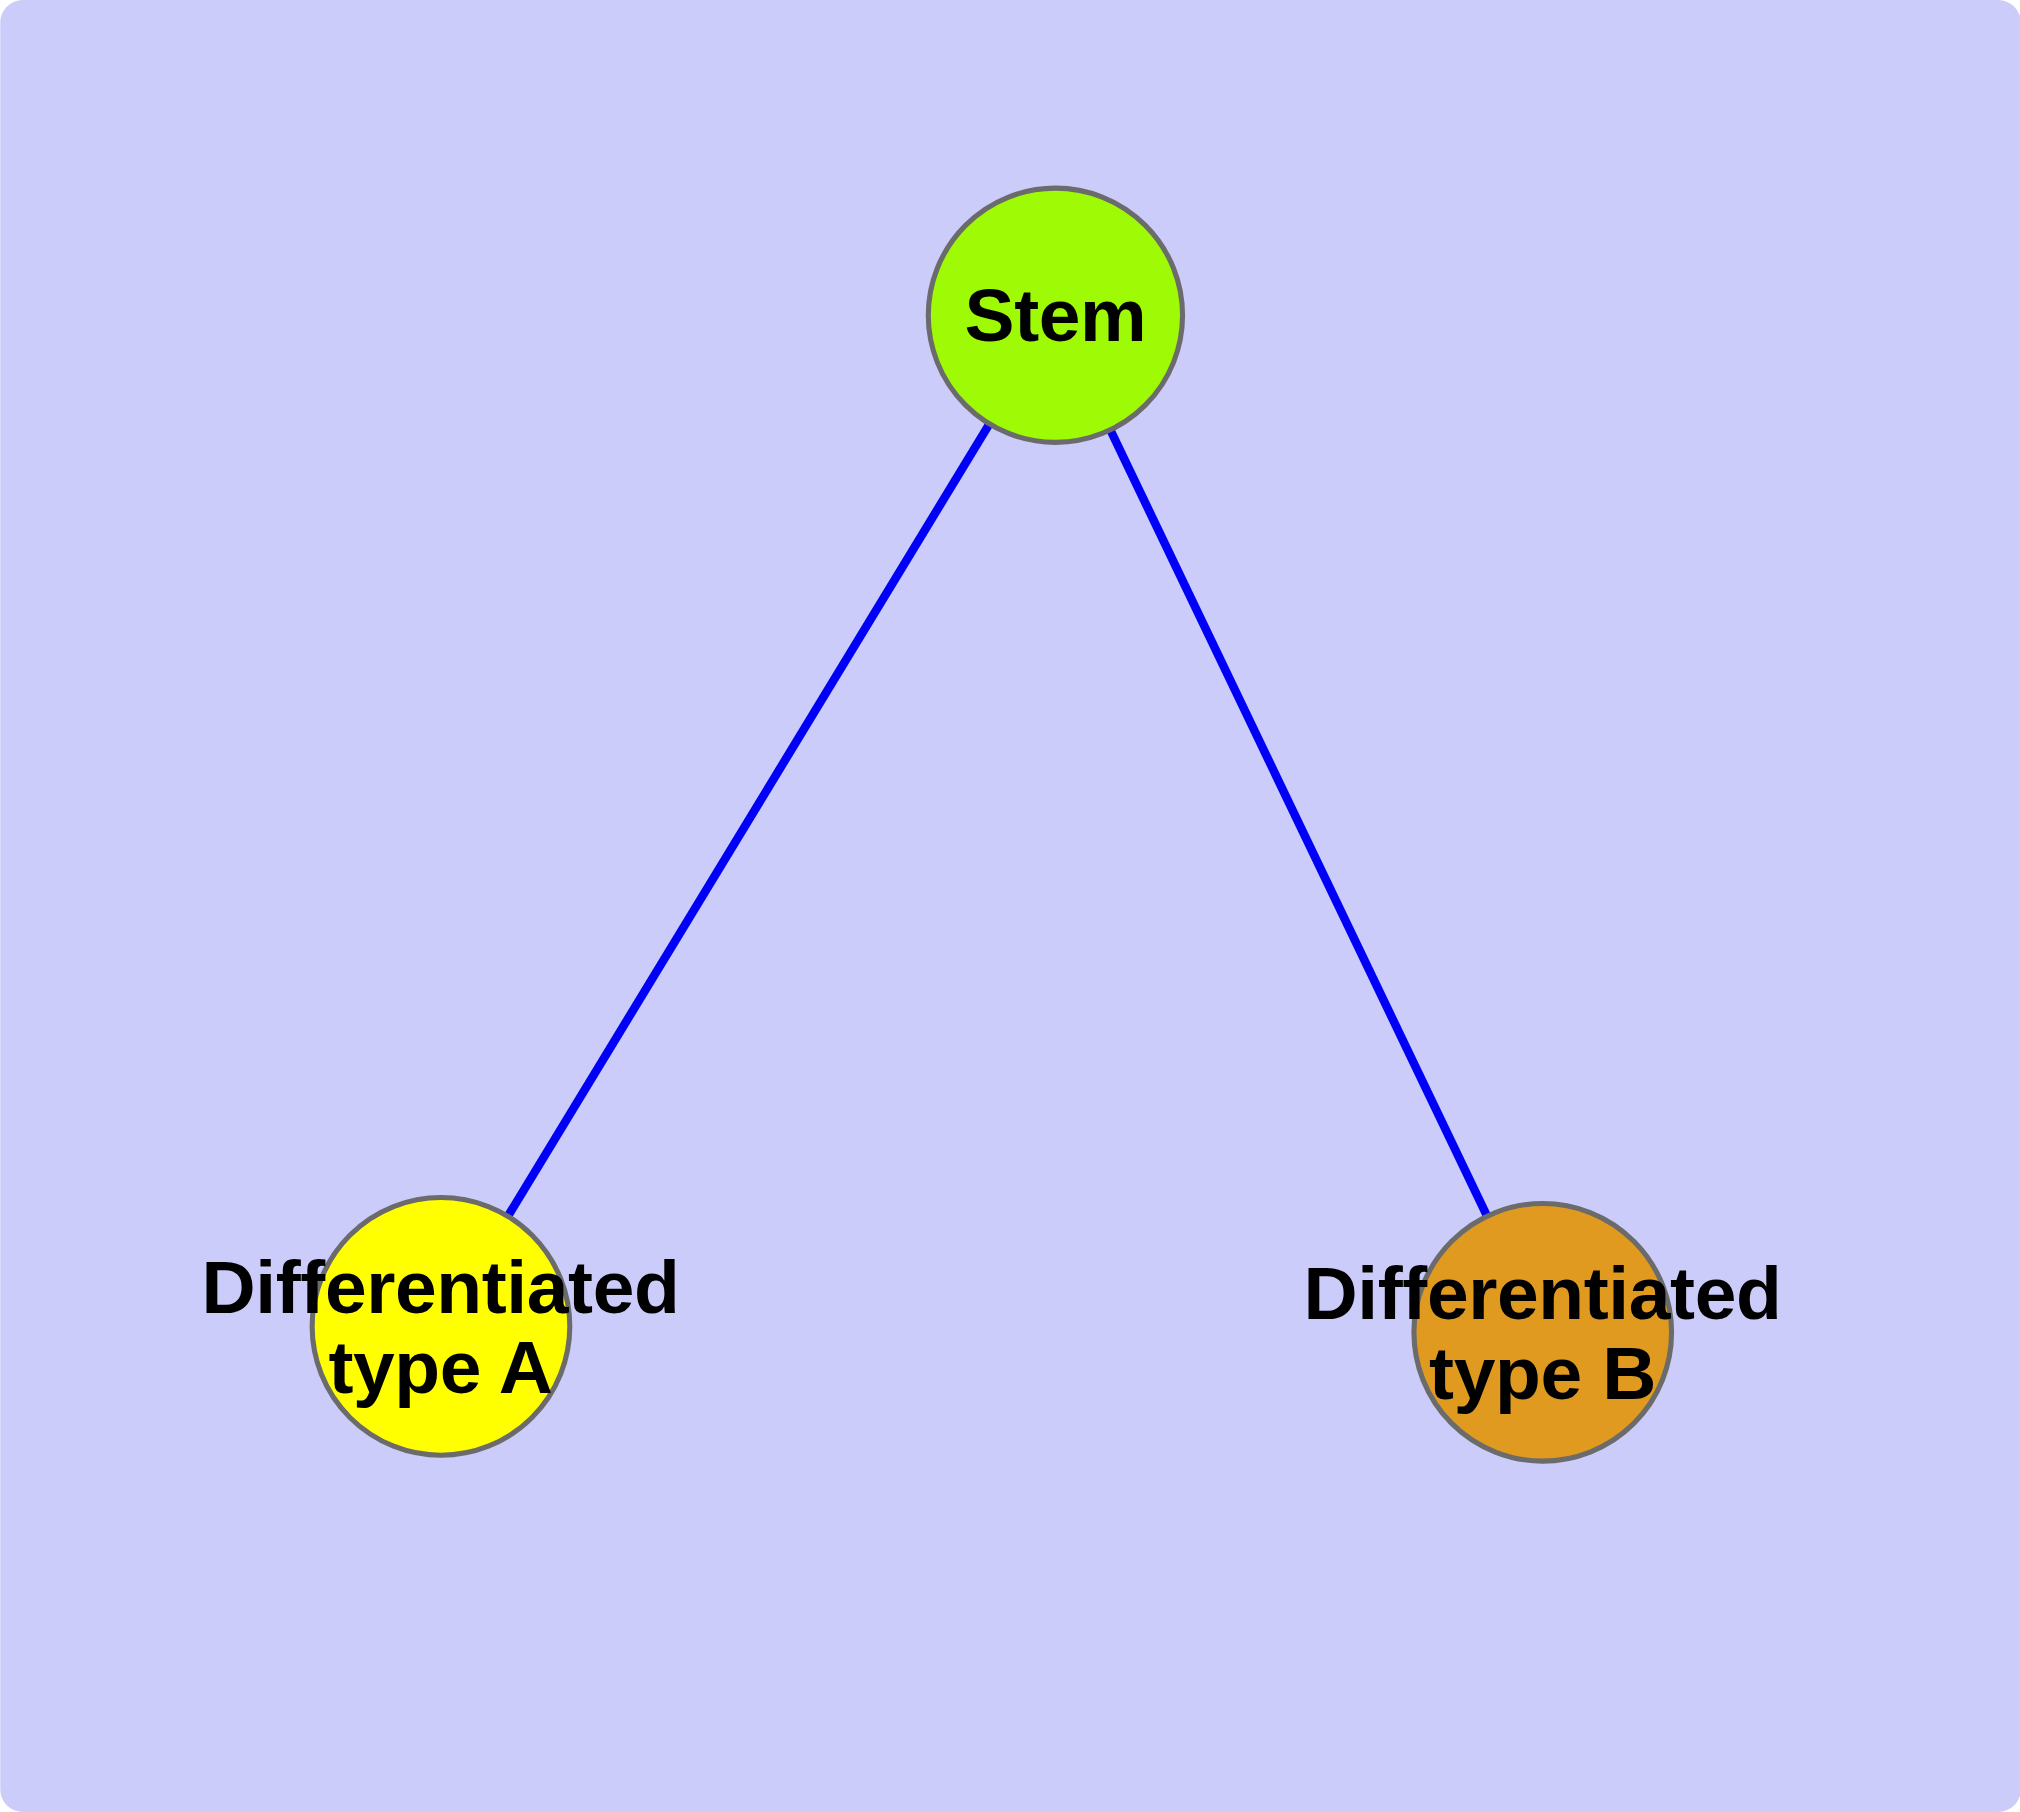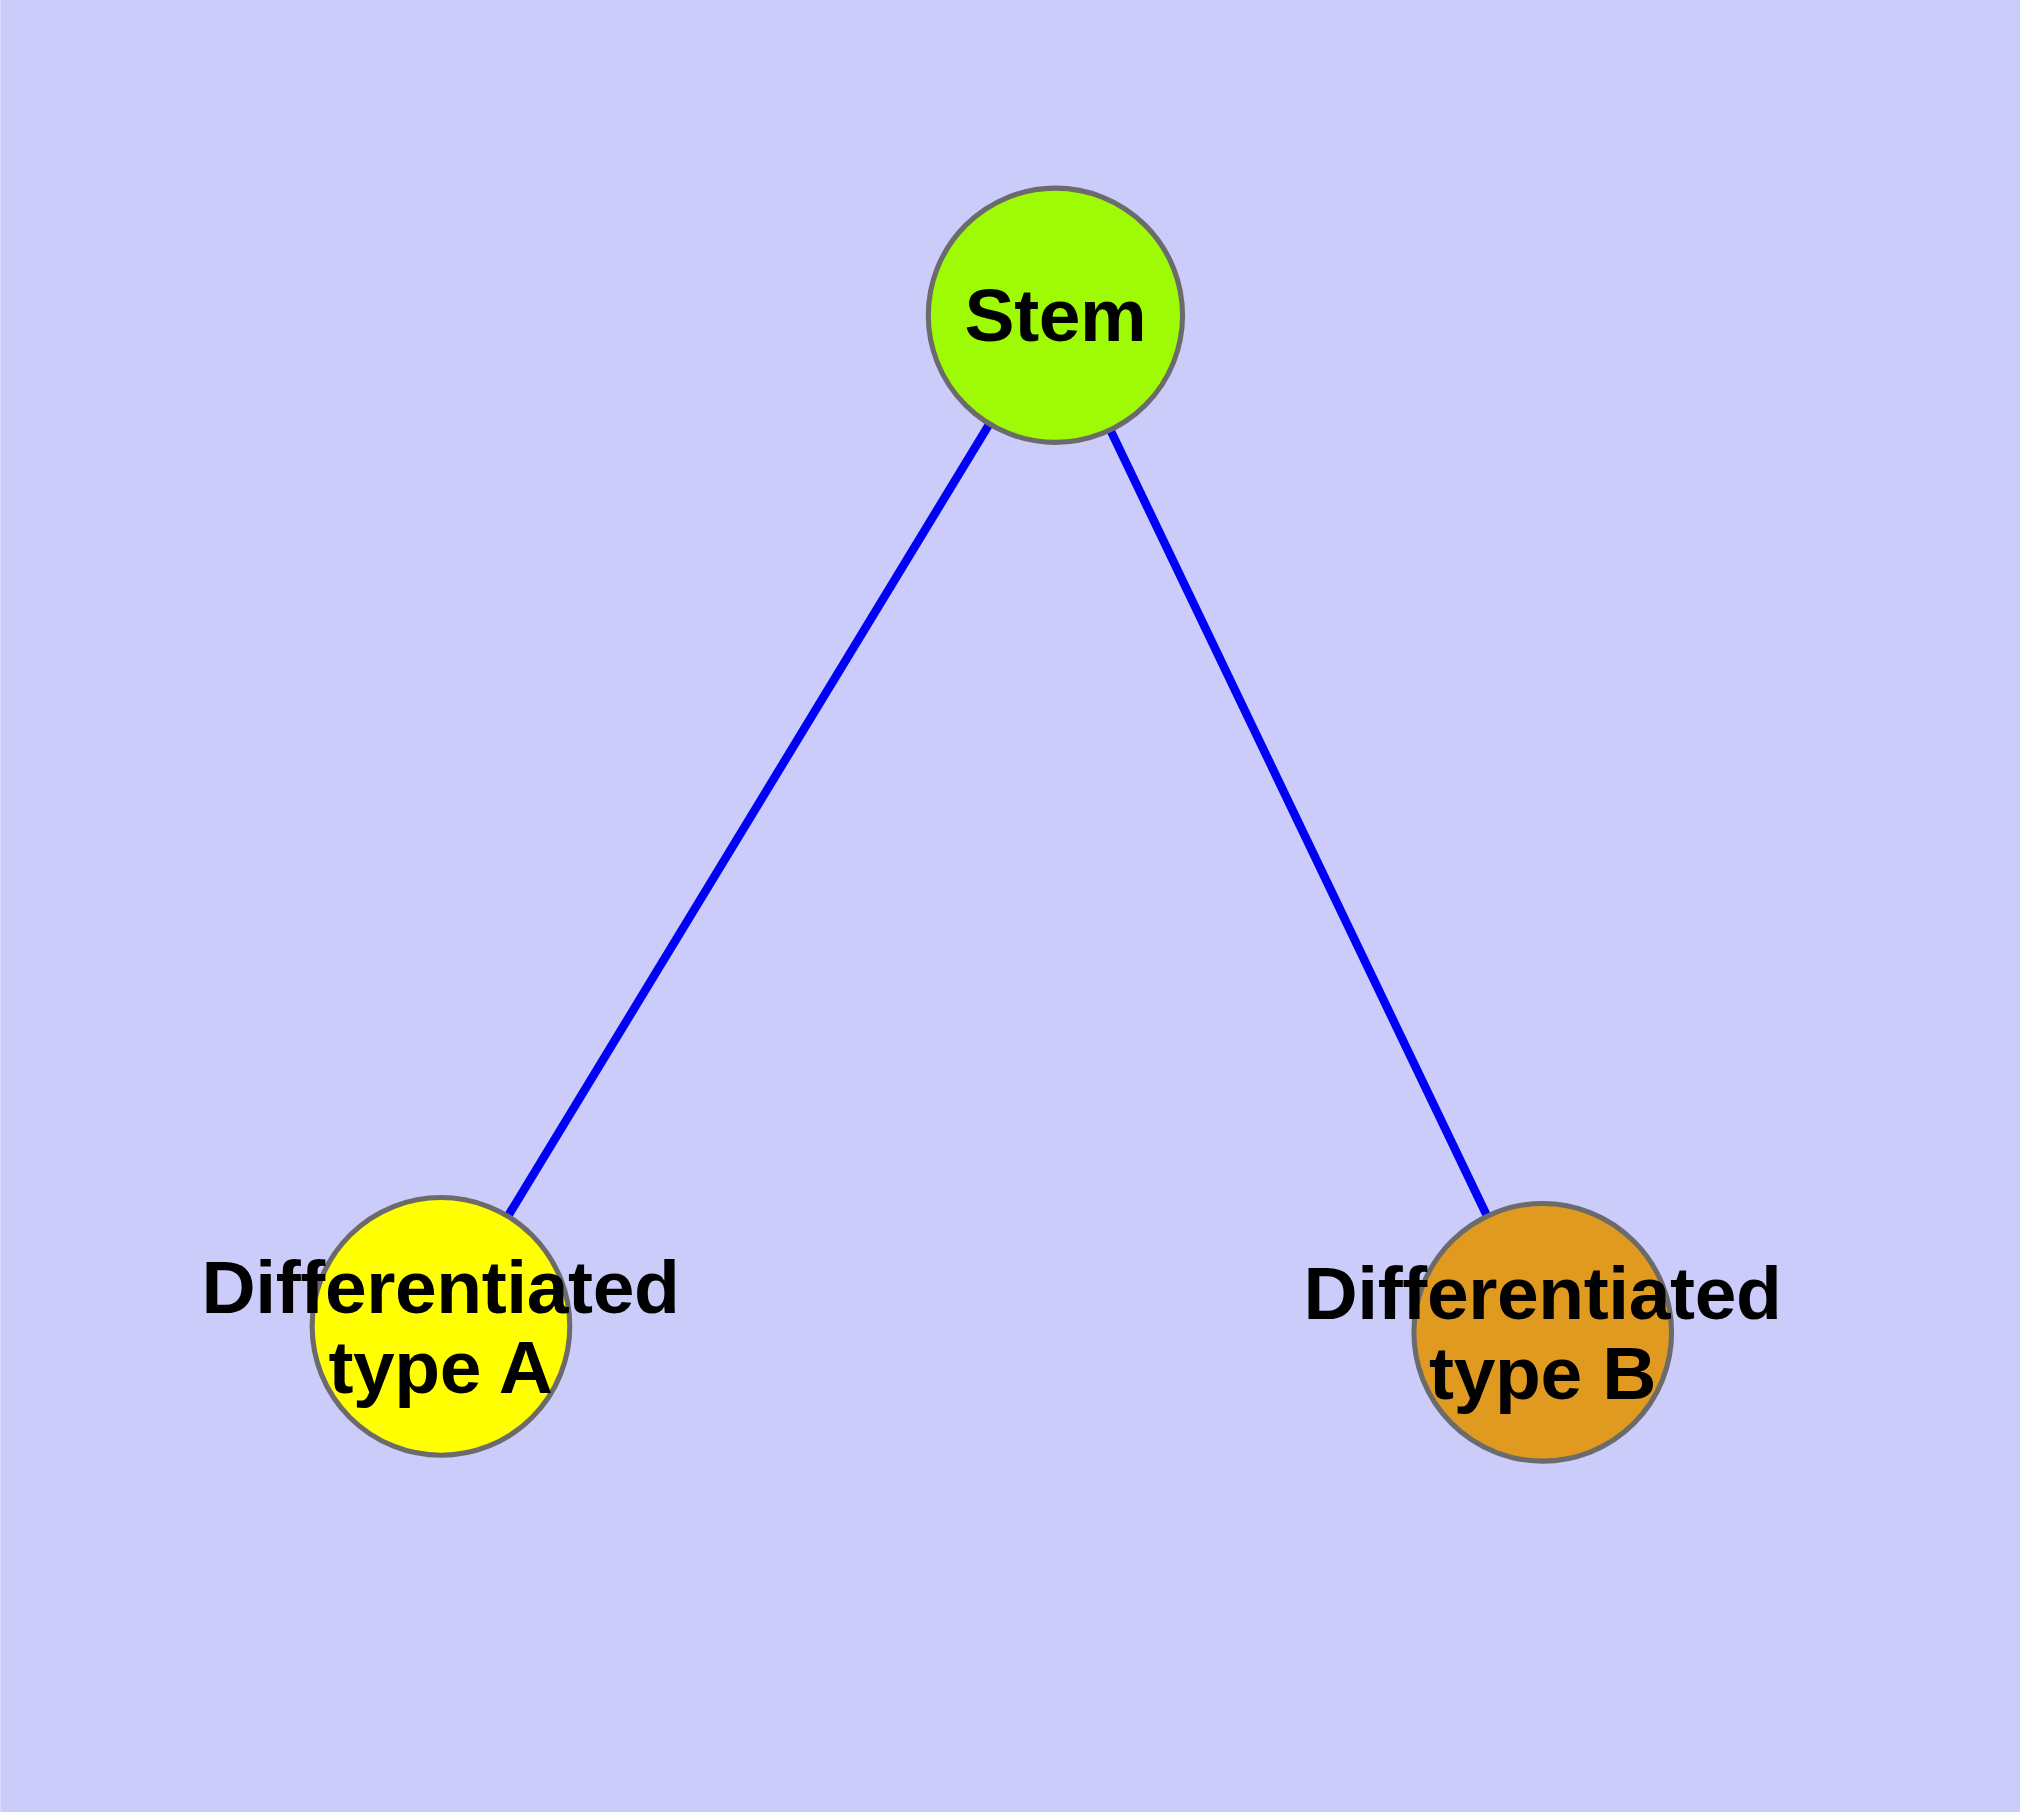--- a/index.html
+++ b/index.html
@@ -7,20 +7,21 @@
     margin: 0;
     padding: 0;
     background: #ffffff;
   }
   #stage {
     position: relative;
     width: 2021px;
     height: 1812px;
     overflow: hidden;
     font-family: "Liberation Sans", sans-serif;
+    border-radius: 23px;
   }
   #graph-canvas {
     position: absolute;
     inset: 0;
     width: 2021px;
     height: 1812px;
     display: block;
   }
   .node-label {
     position: absolute;

